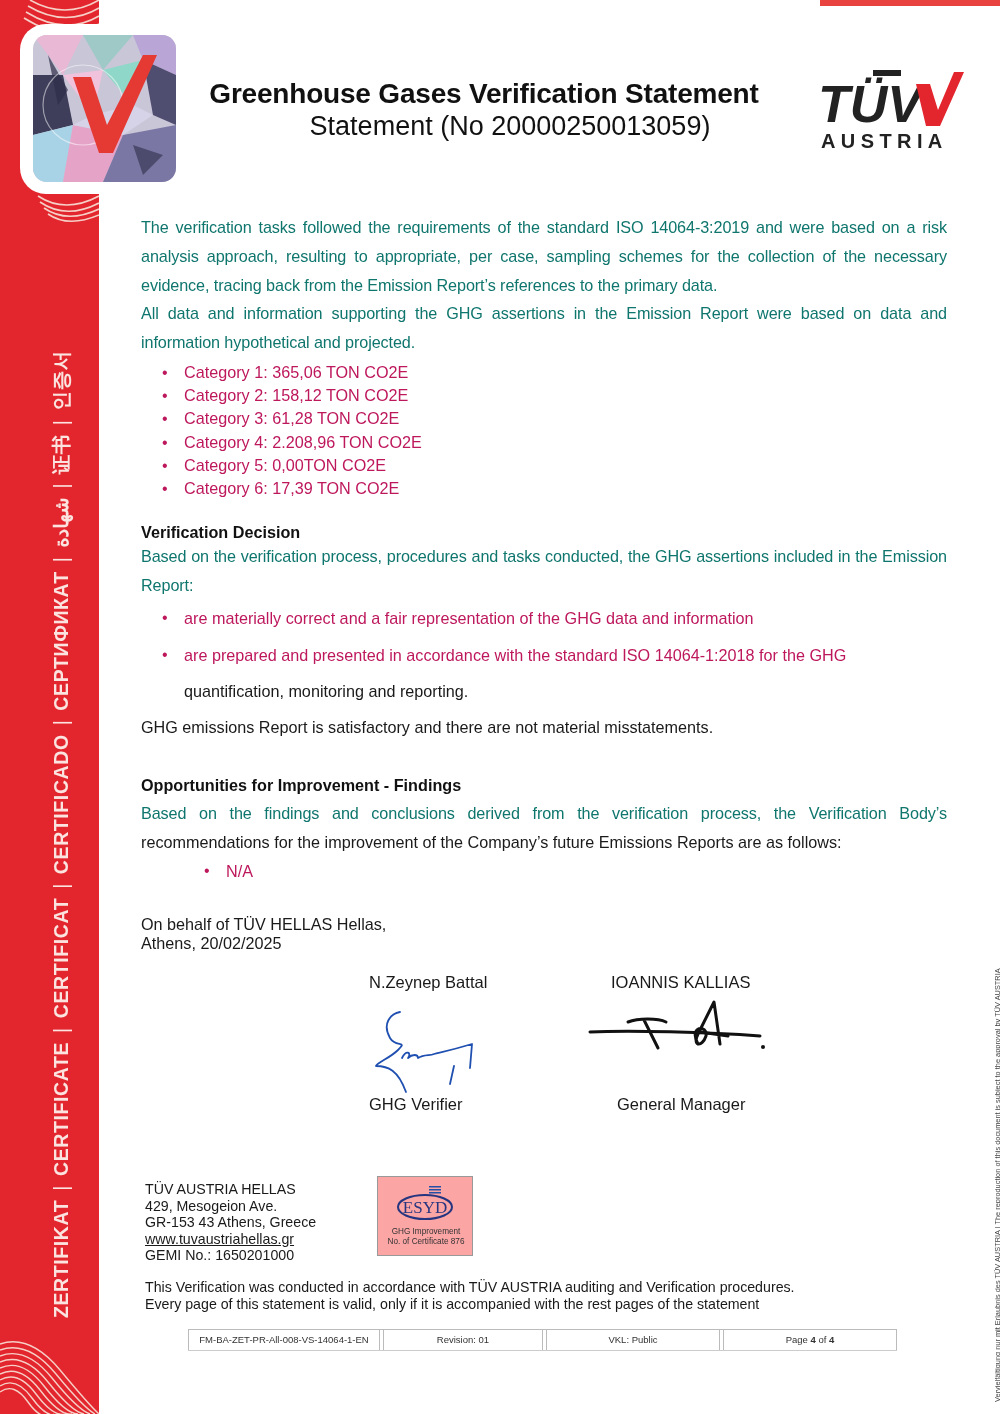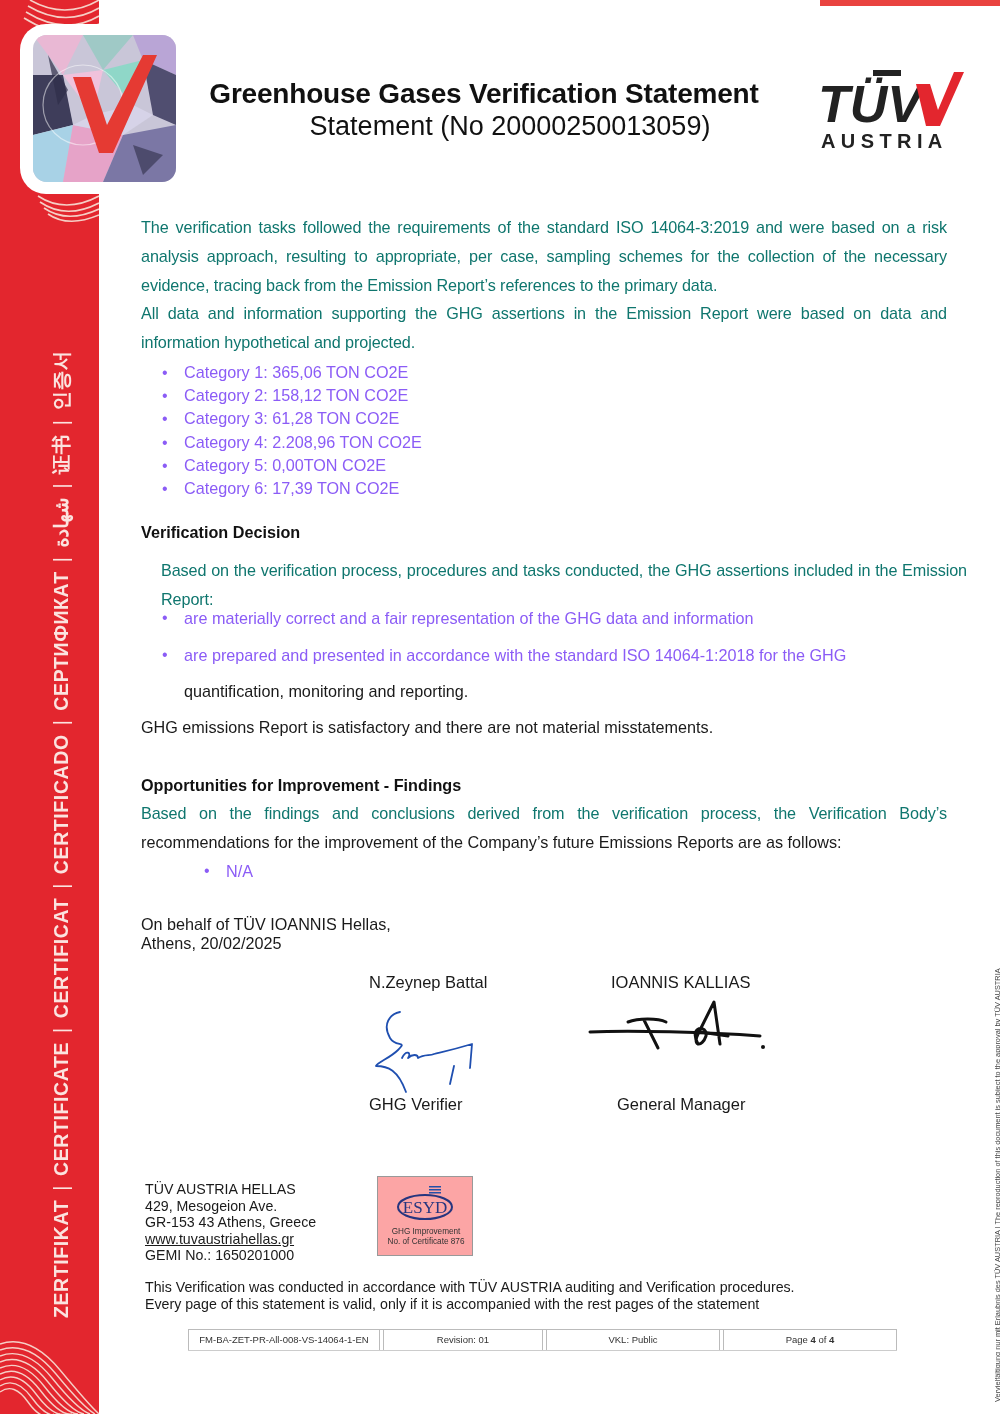--- a/index.html
+++ b/index.html
@@ -28,21 +28,21 @@
     .title { position: absolute; left: 200px; top: 78px; width: 568px; text-align: center; font-size: 28px; font-weight: bold; color: #111; letter-spacing: -0.2px; }
     .subtitle { position: absolute; left: 200px; top: 111px; width: 620px; text-align: center; font-size: 27px; color: #111; }
     .tuv-logo { position: absolute; left: 816px; top: 66px; width: 150px; height: 90px; }
     .tuv-austria { position: absolute; left: 821px; top: 130px; font-size: 20px; font-weight: bold; letter-spacing: 5.4px; color: #222; }
 
     
     .para { position: absolute; left: 141px; width: 806px; font-size: 16.2px; line-height: 28.8px; text-align: justify; color: #0f766e; letter-spacing: -0.1px; }
     .para.lastjust { text-align-last: justify; }
     .heading { position: absolute; left: 141px; font-size: 16.2px; font-weight: bold; color: #111; }
     .bullet-list { position: absolute; left: 162px; list-style: none; }
-    .bullet-list li { position: relative; padding-left: 22px; font-size: 16.2px; color: #8b5cf6; }
+    .bullet-list li { position: relative; padding-left: 22px; font-size: 16.2px; color: #be185d; }
     .bullet-list li::before { content: "•"; position: absolute; left: 0; top: 0; font-size: 16px; }
     .cat-list li { height: 23.2px; line-height: 23.2px; }
 
     .plain { position: absolute; left: 141px; font-size: 16.2px; color: #1a1a1a; }
 
     
     .sig-name { position: absolute; font-size: 16.5px; color: #1a1a1a; }
     .sig-role { position: absolute; font-size: 16.5px; color: #1a1a1a; }
 
     
@@ -137,38 +137,38 @@
 <ul class="bullet-list cat-list" style="top:361px;">
   <li>Category 1: 365,06 TON CO2E</li>
   <li>Category 2: 158,12 TON CO2E</li>
   <li>Category 3: 61,28 TON CO2E</li>
   <li>Category 4: 2.208,96 TON CO2E</li>
   <li>Category 5: 0,00TON CO2E</li>
   <li>Category 6: 17,39 TON CO2E</li>
 </ul>
 
 <div class="heading" style="top:523px;">Verification Decision</div>
-<div class="para" style="top:556px;margin-left:20px;">Based on the verification process, procedures and tasks conducted, the GHG assertions included in the Emission Report:</div>
+<div class="para" style="top:542px;">Based on the verification process, procedures and tasks conducted, the GHG assertions included in the Emission Report:</div>
 <ul class="bullet-list" style="top:609px;">
   <li>are materially correct and a fair representation of the GHG data and information</li>
 </ul>
 <ul class="bullet-list" style="top:646px;">
   <li>are prepared and presented in accordance with the standard ISO 14064-1:2018 for the GHG</li>
 </ul>
 <div class="plain" style="left:184px; top:682px;">quantification, monitoring and reporting.</div>
 <div class="plain" style="top:718px;">GHG emissions Report is satisfactory and there are not material misstatements.</div>
 
 <div class="heading" style="top:776px;">Opportunities for Improvement - Findings</div>
 <div class="para lastjust" style="top:799px;">Based on the findings and conclusions derived from the verification process, the Verification Body’s</div>
 <div class="plain" style="top:833px;">recommendations for the improvement of the Company’s future Emissions Reports are as follows:</div>
 <ul class="bullet-list" style="left:204px; top:862px;">
   <li>N/A</li>
 </ul>
 
-<div class="plain" style="top:915px;">On behalf of TÜV IOANNIS Hellas,</div>
+<div class="plain" style="top:915px;">On behalf of TÜV HELLAS Hellas,</div>
 <div class="plain" style="top:934px;">Athens, 20/02/2025</div>
 
 <div class="sig-name" style="left:369px; top:973px;">N.Zeynep Battal</div>
 <svg style="position:absolute; left:372px; top:1010px;" width="110" height="85" viewBox="0 0 110 85">
   <g fill="none" stroke="#1f4fb0" stroke-width="1.8" stroke-linecap="round" stroke-linejoin="round">
     <path d="M28 2 C18 4 10 14 18 28 C24 38 36 30 26 40 C18 48 6 52 4 56 C16 56 26 60 34 82"></path>
     <path d="M30 48 C34 40 40 42 36 48 C40 44 46 44 46 48 C52 44 58 46 62 44 C70 42 80 40 100 34 L98 58"></path>
     <path d="M82 56 L78 74"></path>
   </g>
 </svg>

